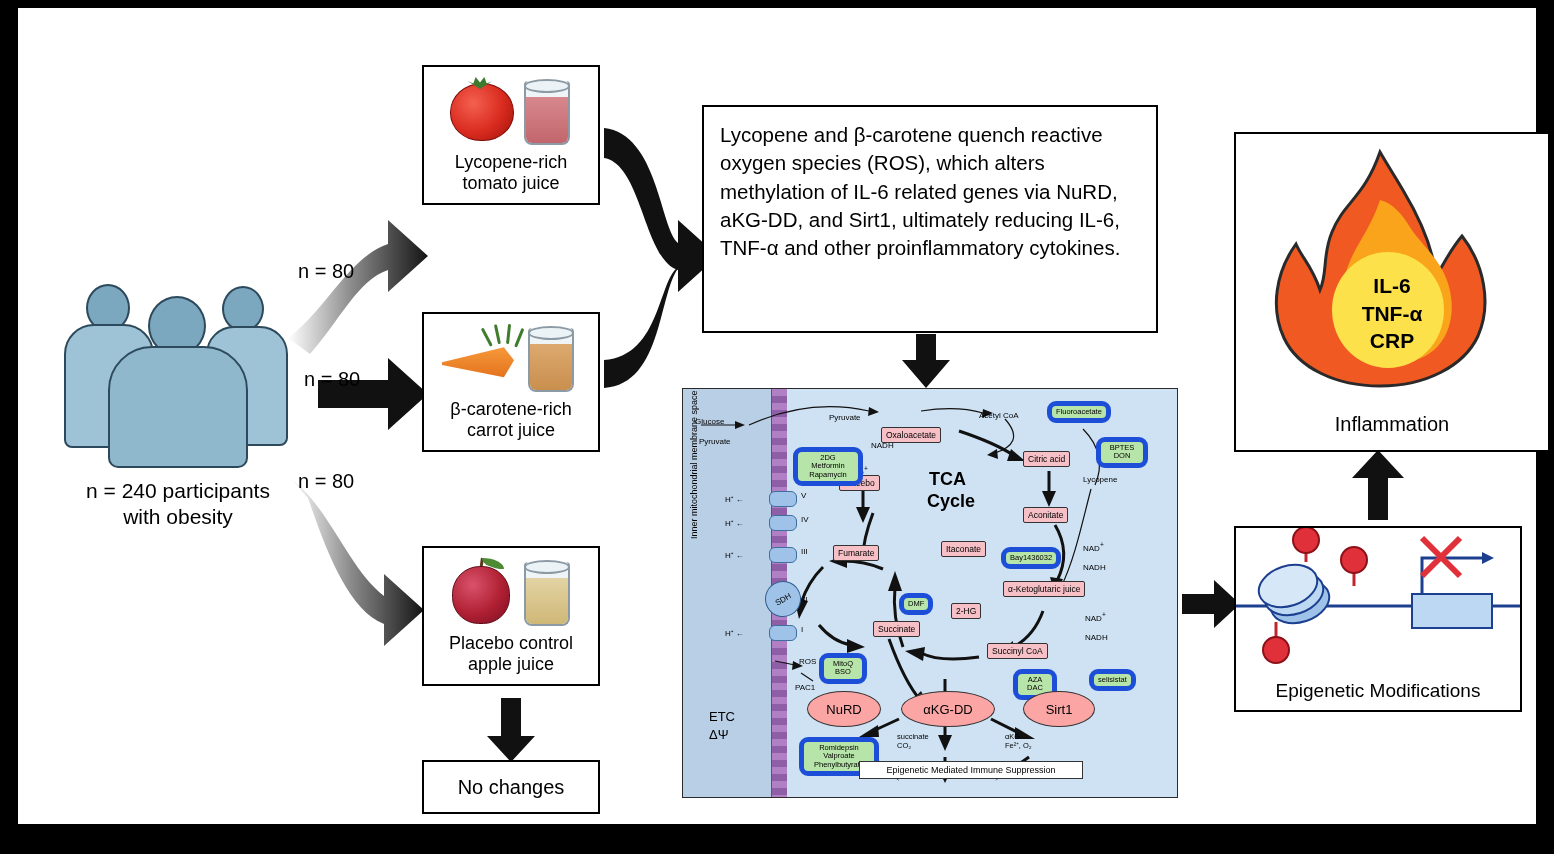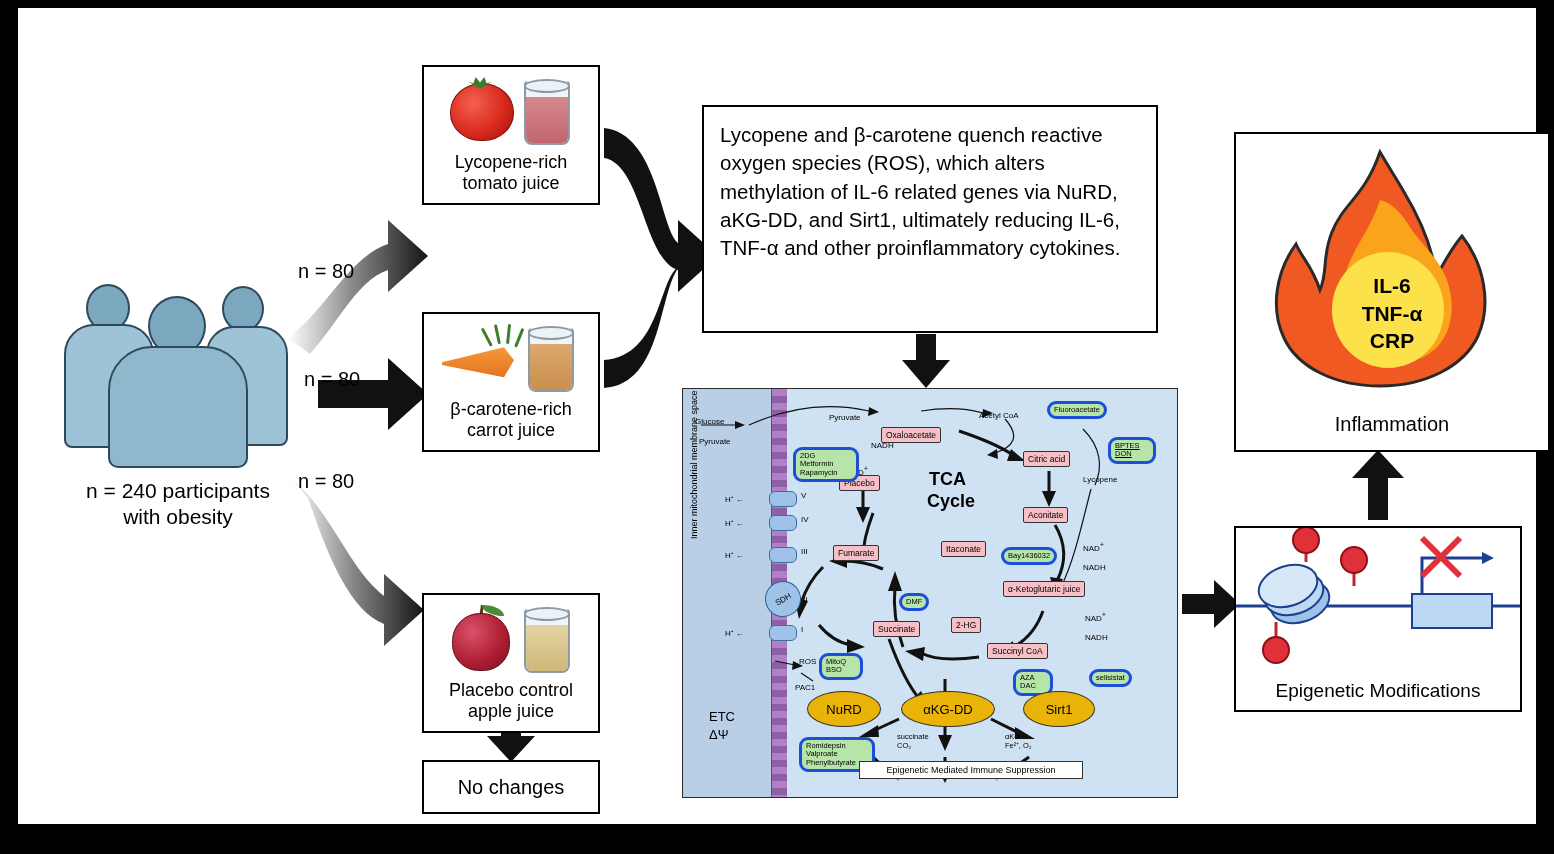--- a/index.html
+++ b/index.html
@@ -151,26 +151,26 @@
     border: 1px solid #2b2b2b; background: #cfe2f3; box-sizing: border-box;
     overflow: hidden;
   }
   #tca-panel .lbl { position: absolute; color: #000; white-space: nowrap; }
   .node-pink {
     position: absolute; background: #f6c0c6; border: 1px solid #333;
     border-radius: 2px; font-size: 8.5px; padding: 2px 4px; white-space: nowrap;
     text-align: center; color: #000;
   }
   .node-green {
-    position: absolute; background: #b7e4a8; border: 3px solid #1d4ed8;
-    border-radius: 9px; font-size: 7.5px; padding: 2px 4px; text-align: left;
+    position: absolute; background: #b7e4a8; border: 5px solid #1d4ed8;
+    border-radius: 9px; font-size: 7.5px; padding: 2px 4px; text-align: center;
     line-height: 1.12; color: #000; white-space: nowrap;
   }
   .node-oval {
-    position: absolute; background: #eab308; border: 1.5px solid #333;
+    position: absolute; background: #fca5a5; border: 1.5px solid #333;
     border-radius: 50%; font-size: 13px; display: flex;
     align-items: center; justify-content: center; color: #000;
   }
   .node-white {
     position: absolute; background: #fff; border: 1px solid #333;
     font-size: 9px; padding: 3px 6px; text-align: center; color: #000;
   }
   .tiny { font-size: 8px; }
   .tiny2 { font-size: 7.5px; }
   #membrane {
@@ -283,21 +283,21 @@
             <div class="fill" style="background:linear-gradient(180deg,#dca96f,#c98f4d);"></div>
           </div>
         <div class="glass-top" style="left:104px;"></div>
       </div>
       <div class="juice-caption">
         <div>β-carotene-rich</div>
         <div>carrot juice</div>
       </div>
     </div>
 
-    <div class="box juice-box abs" style="left:404px; top:538px;margin-top:47px;">
+    <div class="box juice-box abs" style="left:404px; top:538px;">
       <div class="juice-art">
         <div class="apple-stem"></div>
         <div class="apple-leaf"></div>
         <div class="apple"></div>
         <div class="glass" style="left:100px;">
             <div class="fill" style="background:linear-gradient(180deg,#e3d3a4,#cfb877);"></div>
           </div>
         <div class="glass-top" style="left:100px;"></div>
       </div>
       <div class="juice-caption">
@@ -466,29 +466,29 @@
 
       <div class="node-pink" style="left:198px; top:38px;">Oxaloacetate</div>
       <div class="node-pink" style="left:340px; top:62px;">Citric acid</div>
       <div class="node-pink" style="left:340px; top:118px;">Aconitate</div>
       <div class="node-pink" style="left:320px; top:192px;">α-Ketoglutaric juice</div>
       <div class="node-pink" style="left:304px; top:254px;">Succinyl CoA</div>
       <div class="node-pink" style="left:190px; top:232px;">Succinate</div>
       <div class="node-pink" style="left:150px; top:156px;">Fumarate</div>
       <div class="node-pink" style="left:156px; top:86px;">Placebo</div>
       <div class="node-pink" style="left:258px; top:152px;">Itaconate</div>
-      <div class="node-pink" style="left:268px; top:228px;">2-HG</div>
+      <div class="node-pink" style="left:268px; top:214px;">2-HG</div>
 
       <div class="node-green" style="left:110px; top:58px; width:52px;">
         <div>2DG</div>
         <div>Metformin</div>
         <div>Rapamycin</div>
       </div>
       <div class="node-green" style="left:364px; top:12px;">Fluoroacetate</div>
-      <div class="node-green" style="left:425px; top:48px; width:34px;text-decoration:underline;">
+      <div class="node-green" style="left:413px; top:48px; width:34px;">
         <div>BPTES</div>
         <div>DON</div>
       </div>
       <div class="node-green" style="left:318px; top:158px;">Bay1436032</div>
       <div class="node-green" style="left:216px; top:204px;">DMF</div>
       <div class="node-green" style="left:136px; top:264px; width:30px;">
         <div>MitoQ</div>
         <div>BSO</div>
       </div>
       <div class="node-green" style="left:330px; top:280px; width:26px;">

